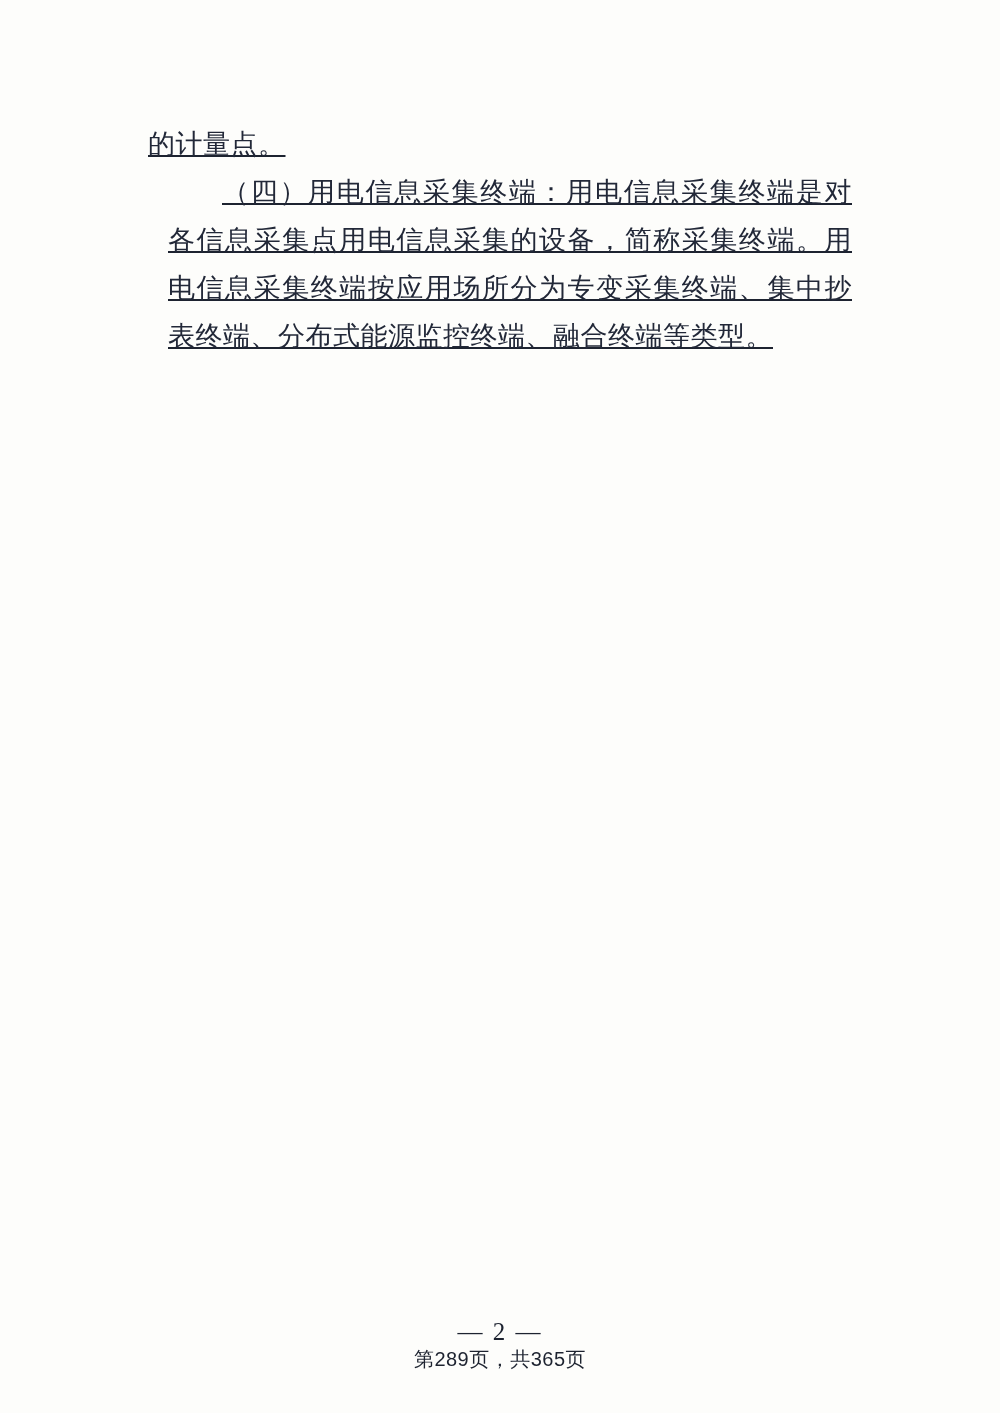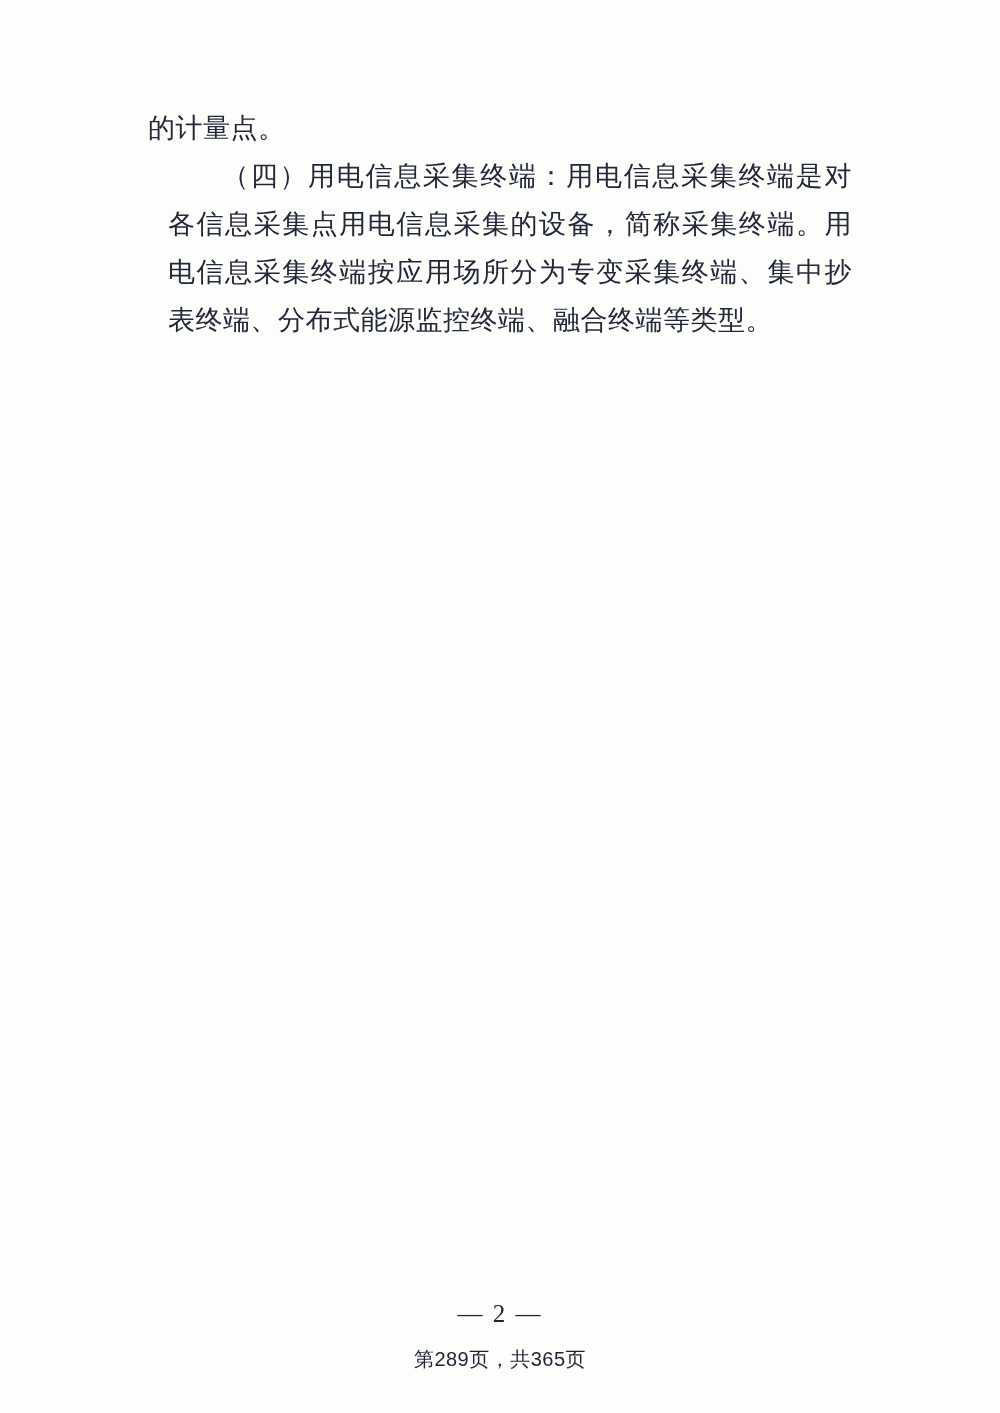--- a/index.html
+++ b/index.html
@@ -13,22 +13,23 @@
     height: 1413px;
     background: #fdfdfb;
     margin: 0 auto;
     overflow: hidden;
     font-family: "Liberation Serif", "DejaVu Serif", serif;
     color: #1d2330;
   }
   .content {
     position: absolute;
     left: 148px;
-    top: 104px;
+    top: 120px;
     width: 704px;
+    text-decoration: underline;
   }
   .para {
     font-size: 27px;
     line-height: 48px;
     letter-spacing: 0.5px;
     text-align: justify;
     text-justify: inter-character;
     margin: 0 0 0 0;
     color: #222838;
   }
@@ -46,21 +47,20 @@
     bottom: 40px;
     text-align: center;
   }
   .page-number {
     font-size: 25px;
     letter-spacing: 2px;
     color: #1d2330;
     font-family: "Liberation Serif", "DejaVu Serif", serif;
   }
   .page-count {
-    margin-top: 18px;
     font-size: 20px;
     color: #1d2330;
     font-family: "Liberation Sans", sans-serif;
     letter-spacing: 0.5px;
   }
 </style>
 </head>
 <body>
 
 <div class="page">

